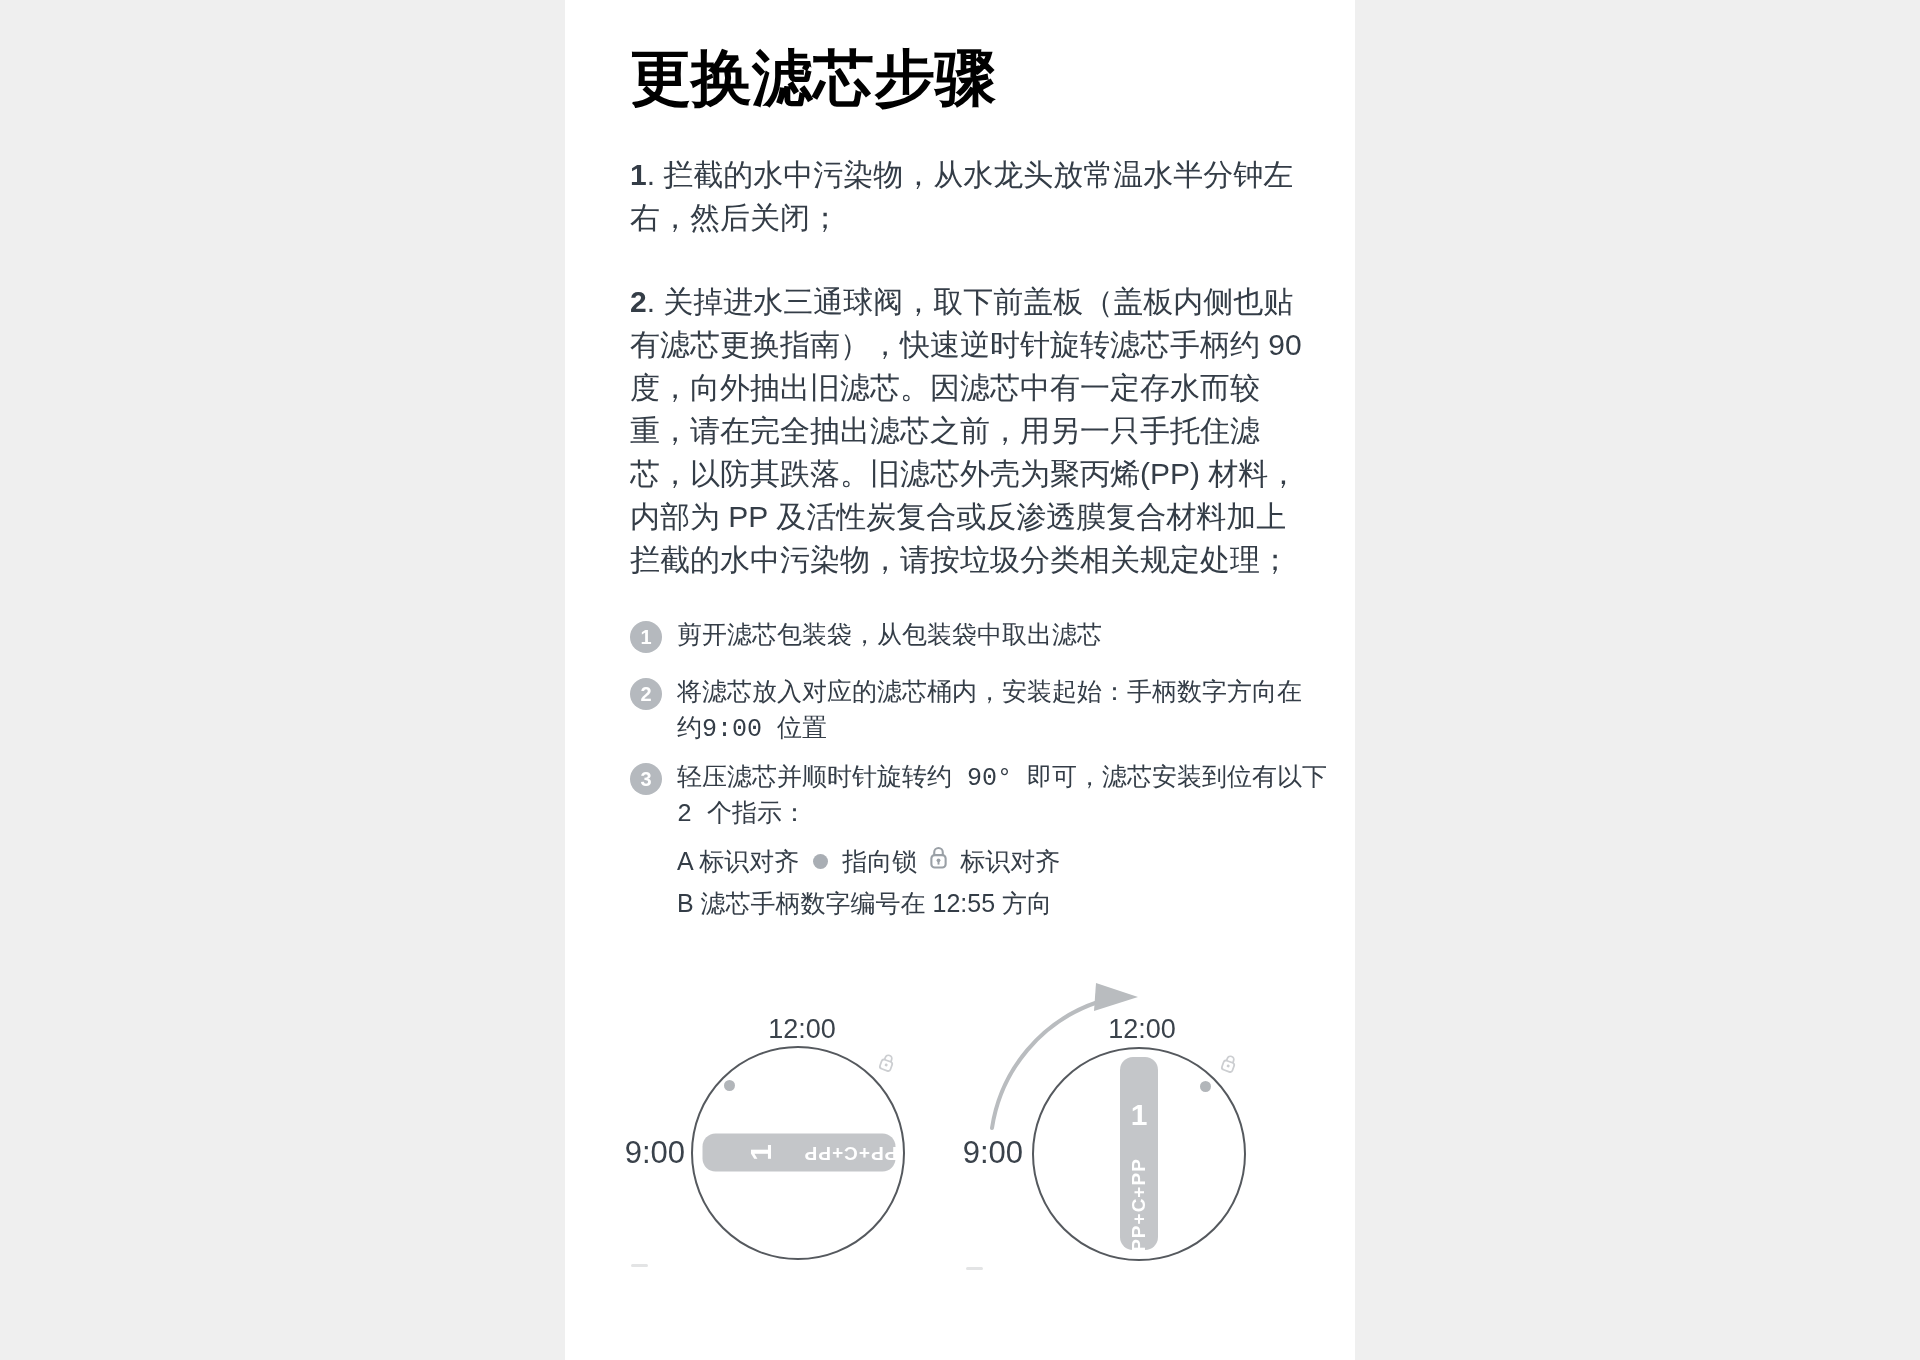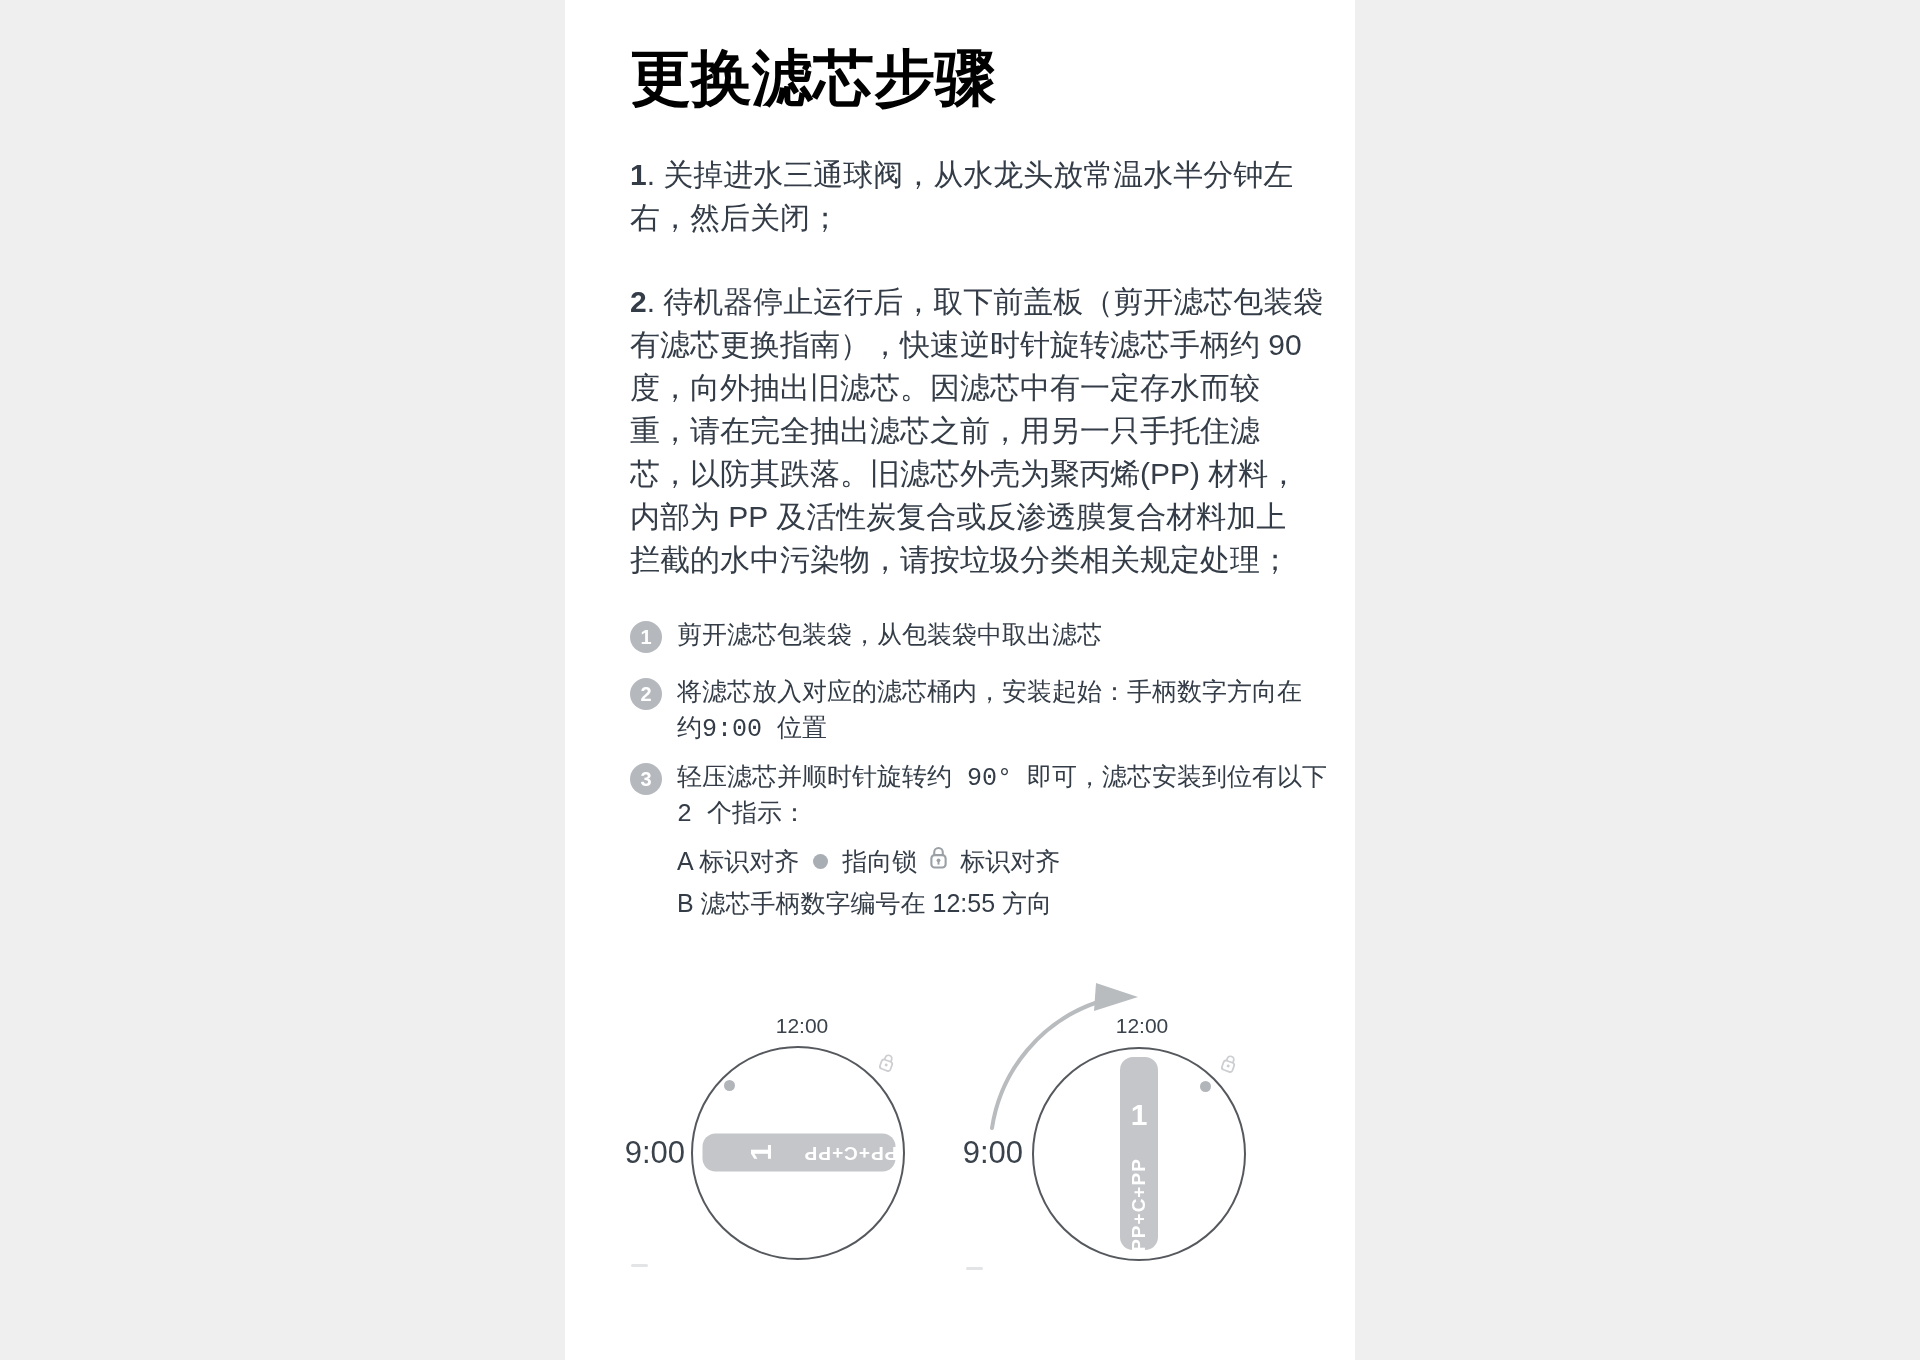--- a/index.html
+++ b/index.html
@@ -57,21 +57,21 @@
   
   .diagrams{position:relative;width:660px;height:320px;margin-top:56px;}
   .clock-circle{
     position:absolute;width:214px;height:214px;
     border:2px solid #55595e;border-radius:50%;
     box-sizing:border-box;background:#fff;
   }
   .clock-circle.left{left:61px;top:66px;}
   .clock-circle.right{left:402px;top:67px;}
   .lbl-12{position:absolute;top:34px;width:120px;text-align:center;
-    font-size:21px;color:#3a424b;}
+    font-size:27px;color:#3a424b;}
   .lbl-12.left{left:112px;}
   .lbl-12.right{left:452px;}
   .lbl-9{position:absolute;top:155px;width:70px;text-align:right;
     font-size:31px;color:#3a424b;}
   .lbl-9.left{left:-15px;}
   .lbl-9.right{left:323px;}
   .handle{
     position:absolute;width:38px;height:193px;
     background:#c4c6c9;border-radius:13px;
   }
@@ -99,25 +99,25 @@
   .dash.d2{left:336px;top:287px;width:17px;}
 </style>
 </head>
 <body>
 
 <div class="panel">
 
   <h1 class="title">更换滤芯步骤</h1>
 
   <div class="para p1">
-    <span class="stepnum">1</span><span>. 关掉进水三通球阀，从水龙头放常温水半分钟左</span><span><br>右，然后关闭；</span>
+    <span class="stepnum">1</span><span>. 拦截的水中污染物，从水龙头放常温水半分钟左</span><span><br>右，然后关闭；</span>
   </div>
 
   <div class="para p2">
-    <span class="stepnum">2</span><span>. 待机器停止运行后，取下前盖板（剪开滤芯包装袋</span><span><br>有滤芯更换指南），快速逆时针旋转滤芯手柄约 90<br>度，向外抽出旧滤芯。因滤芯中有一定存水而较<br>重，请在完全抽出滤芯之前，用另一只手托住滤<br>芯，以防其跌落。旧滤芯外壳为聚丙烯(PP) 材料，<br>内部为 PP 及活性炭复合或反渗透膜复合材料加上<br>拦截的水中污染物，请按垃圾分类相关规定处理；</span>
+    <span class="stepnum">2</span><span>. 关掉进水三通球阀，取下前盖板（盖板内侧也贴</span><span><br>有滤芯更换指南），快速逆时针旋转滤芯手柄约 90<br>度，向外抽出旧滤芯。因滤芯中有一定存水而较<br>重，请在完全抽出滤芯之前，用另一只手托住滤<br>芯，以防其跌落。旧滤芯外壳为聚丙烯(PP) 材料，<br>内部为 PP 及活性炭复合或反渗透膜复合材料加上<br>拦截的水中污染物，请按垃圾分类相关规定处理；</span>
   </div>
 
 
   <div class="substeps">
     <div class="substep m1">
       <div class="badge">1</div>
       <div class="subtxt">剪开滤芯包装袋，从包装袋中取出滤芯</div>
     </div>
     <div class="substep m2">
       <div class="badge">2</div>

